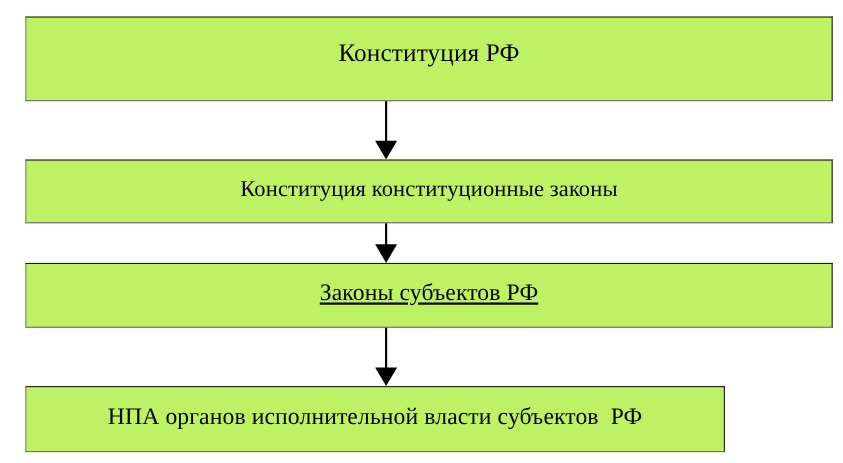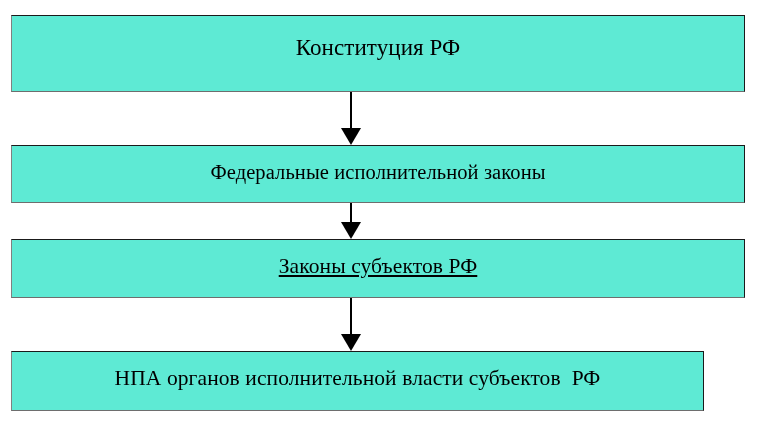--- a/index.html
+++ b/index.html
@@ -18,26 +18,27 @@
     width: 766px;
     height: 421px;
     background: #ffffff;
     overflow: hidden;
   }
 
   
   .node {
     position: absolute;
     box-sizing: border-box;
-    background: #5eead4;
+    background: #bef264;
     border: 1px solid #000000;
     border-left-color: #808080;
     border-bottom-color: #6e6e6e;
     border-top-color: #1a1a1a;
     border-right-color: #1a1a1a;
+    margin-left: 12px;
   }
   .node-label {
     position: absolute;
     left: 0;
     right: 0;
     text-align: center;
     white-space: pre;
     color: #000000;
     font-family: "Liberation Serif", "DejaVu Serif", serif;
     letter-spacing: 0.1px;
@@ -49,21 +50,21 @@
 
   
   #node-2        { left: 11px;  top: 145px; width: 734px; height: 58px; }
   #node-2 .node-label { top: 13px;  font-size: 20.5px; line-height: 26px; }
 
   
   #node-3        { left: 11px;  top: 239px; width: 734px; height: 59px; }
   #node-3 .node-label { top: 13px;  font-size: 21.5px; line-height: 27px; text-decoration: underline; }
 
   
-  #node-4        { left: 11px;  top: 351px; width: 693px; height: 60px; }
+  #node-4        { left: 11px;  top: 351px; width: 636px; height: 60px; }
   #node-4 .node-label { top: 12px;  font-size: 21.5px; line-height: 28px; }
 
   
   .connector { position: absolute; }
   .connector .shaft {
     position: absolute;
     left: 0;
     top: 0;
     width: 2px;
     background: #000000;
@@ -101,21 +102,21 @@
   <div class="node" id="node-1">
     <div class="node-label">Конституция РФ</div>
   </div>
 
   <div class="connector" id="arrow-1">
     <div class="shaft"></div>
     <div class="head"></div>
   </div>
 
   <div class="node" id="node-2">
-    <div class="node-label">Федеральные исполнительной законы</div>
+    <div class="node-label">Конституция конституционные законы</div>
   </div>
 
   <div class="connector" id="arrow-2">
     <div class="shaft"></div>
     <div class="head"></div>
   </div>
 
   <div class="node" id="node-3">
     <div class="node-label">Законы субъектов РФ</div>
   </div>

